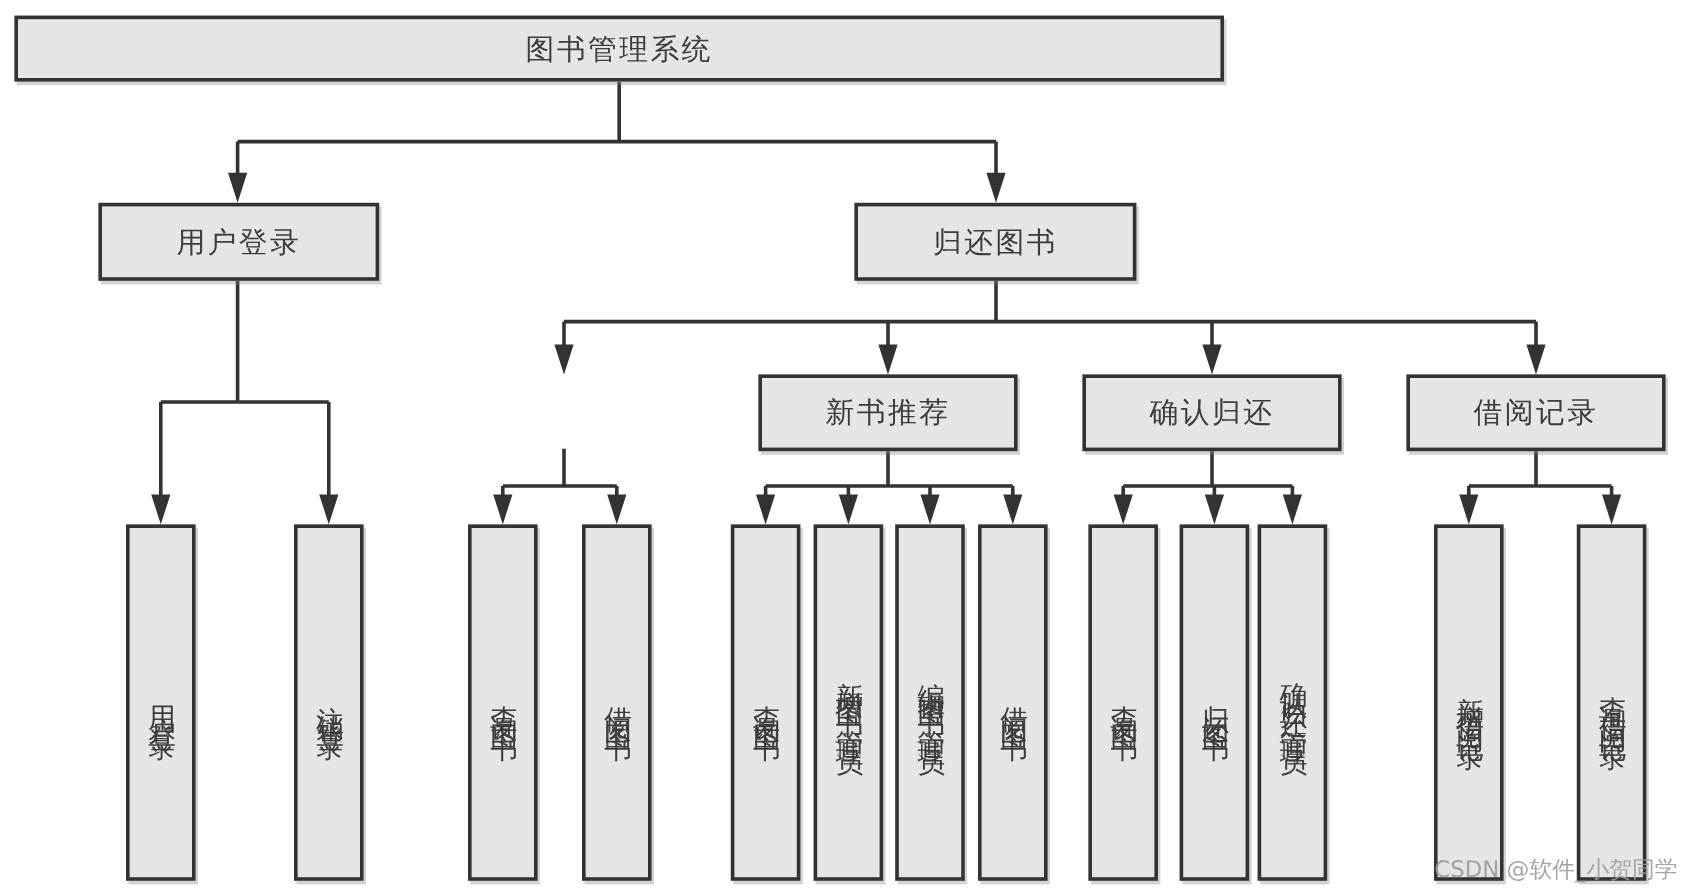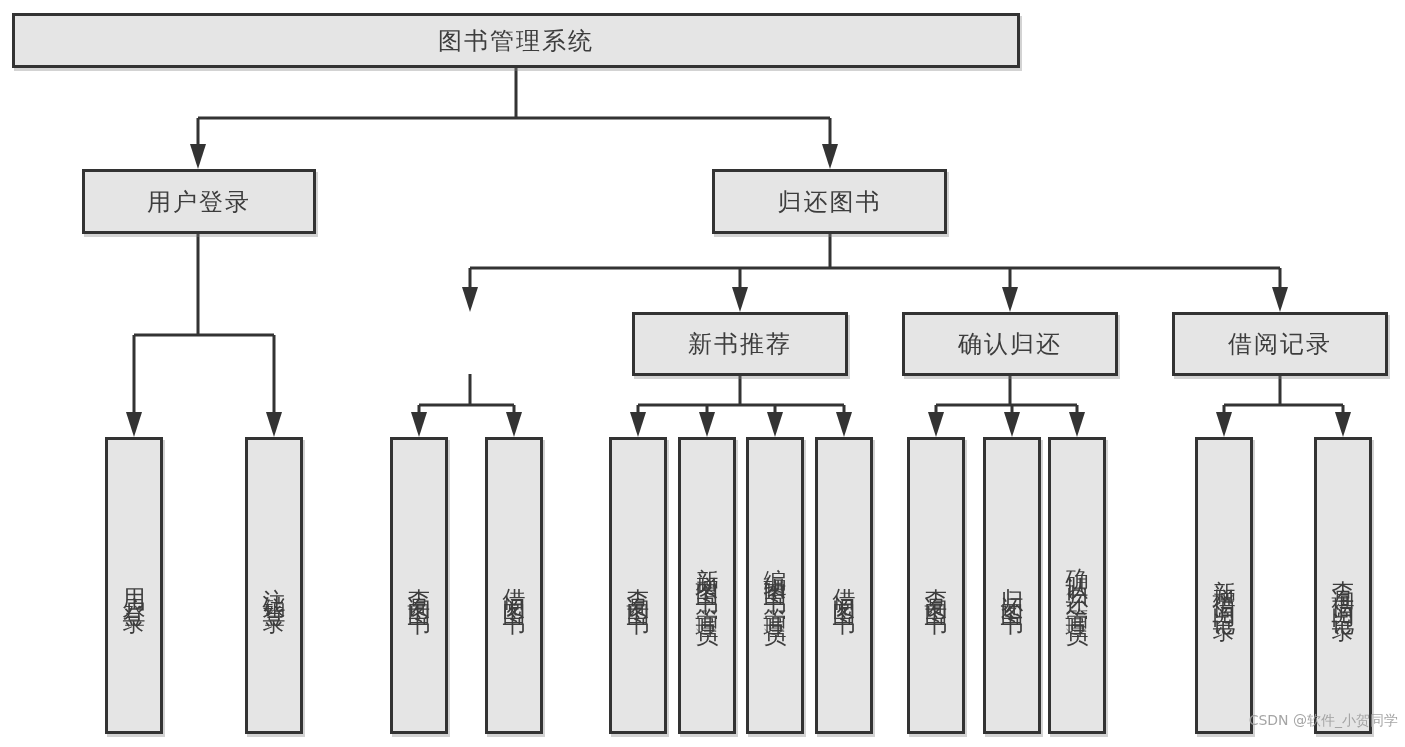--- a/index.html
+++ b/index.html
@@ -45,21 +45,21 @@
     letter-spacing: 8px;
     line-height: 1;
     white-space: nowrap;
   }
   .watermark {
     position: absolute;
     left: 1148px;
     top: 712px;
     width: 250px;
     text-align: right;
-    font-size: 14px;
+    font-size: 19px;
     color: rgba(155,155,155,0.9);
     z-index: 2;
     pointer-events: none;
     white-space: nowrap;
   }
 </style>
 </head>
 <body>
 
 <div class="canvas">

